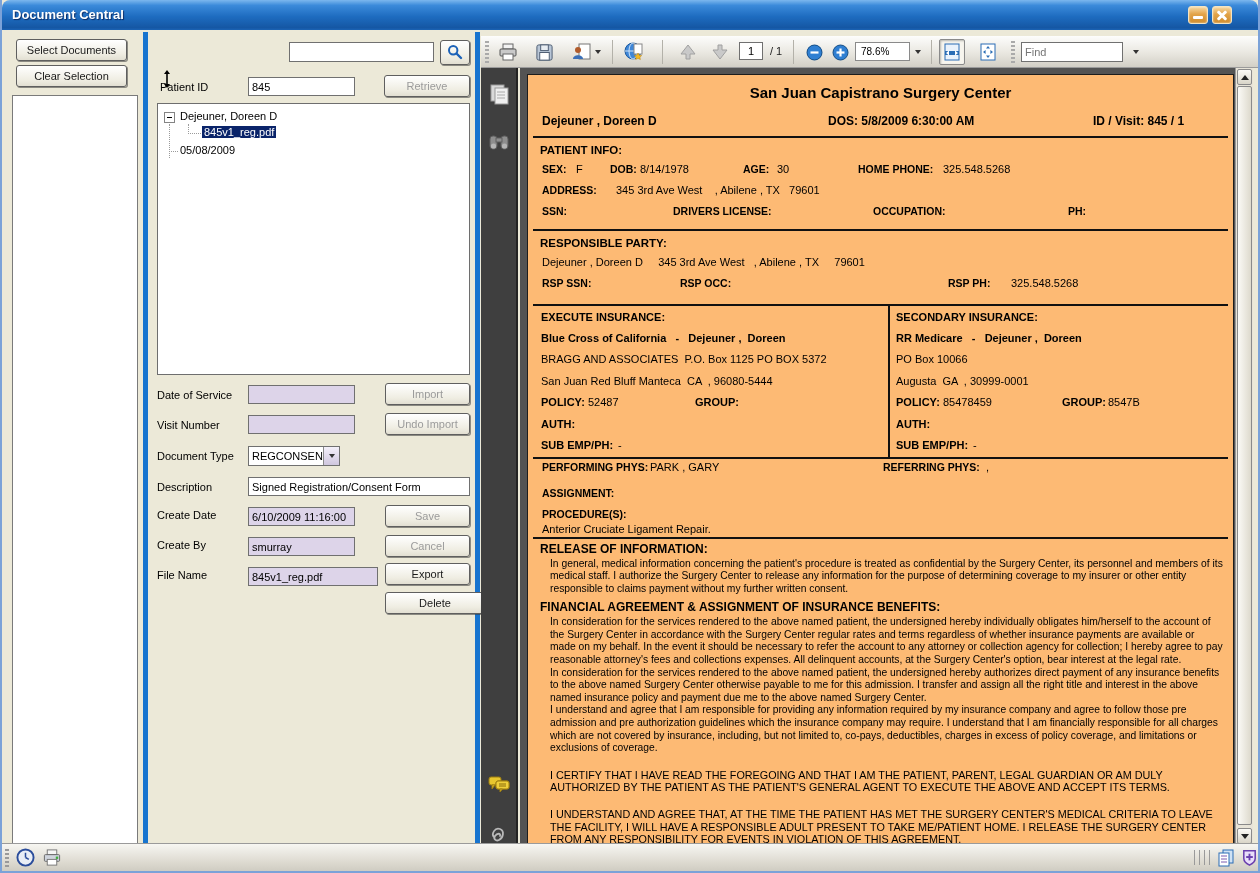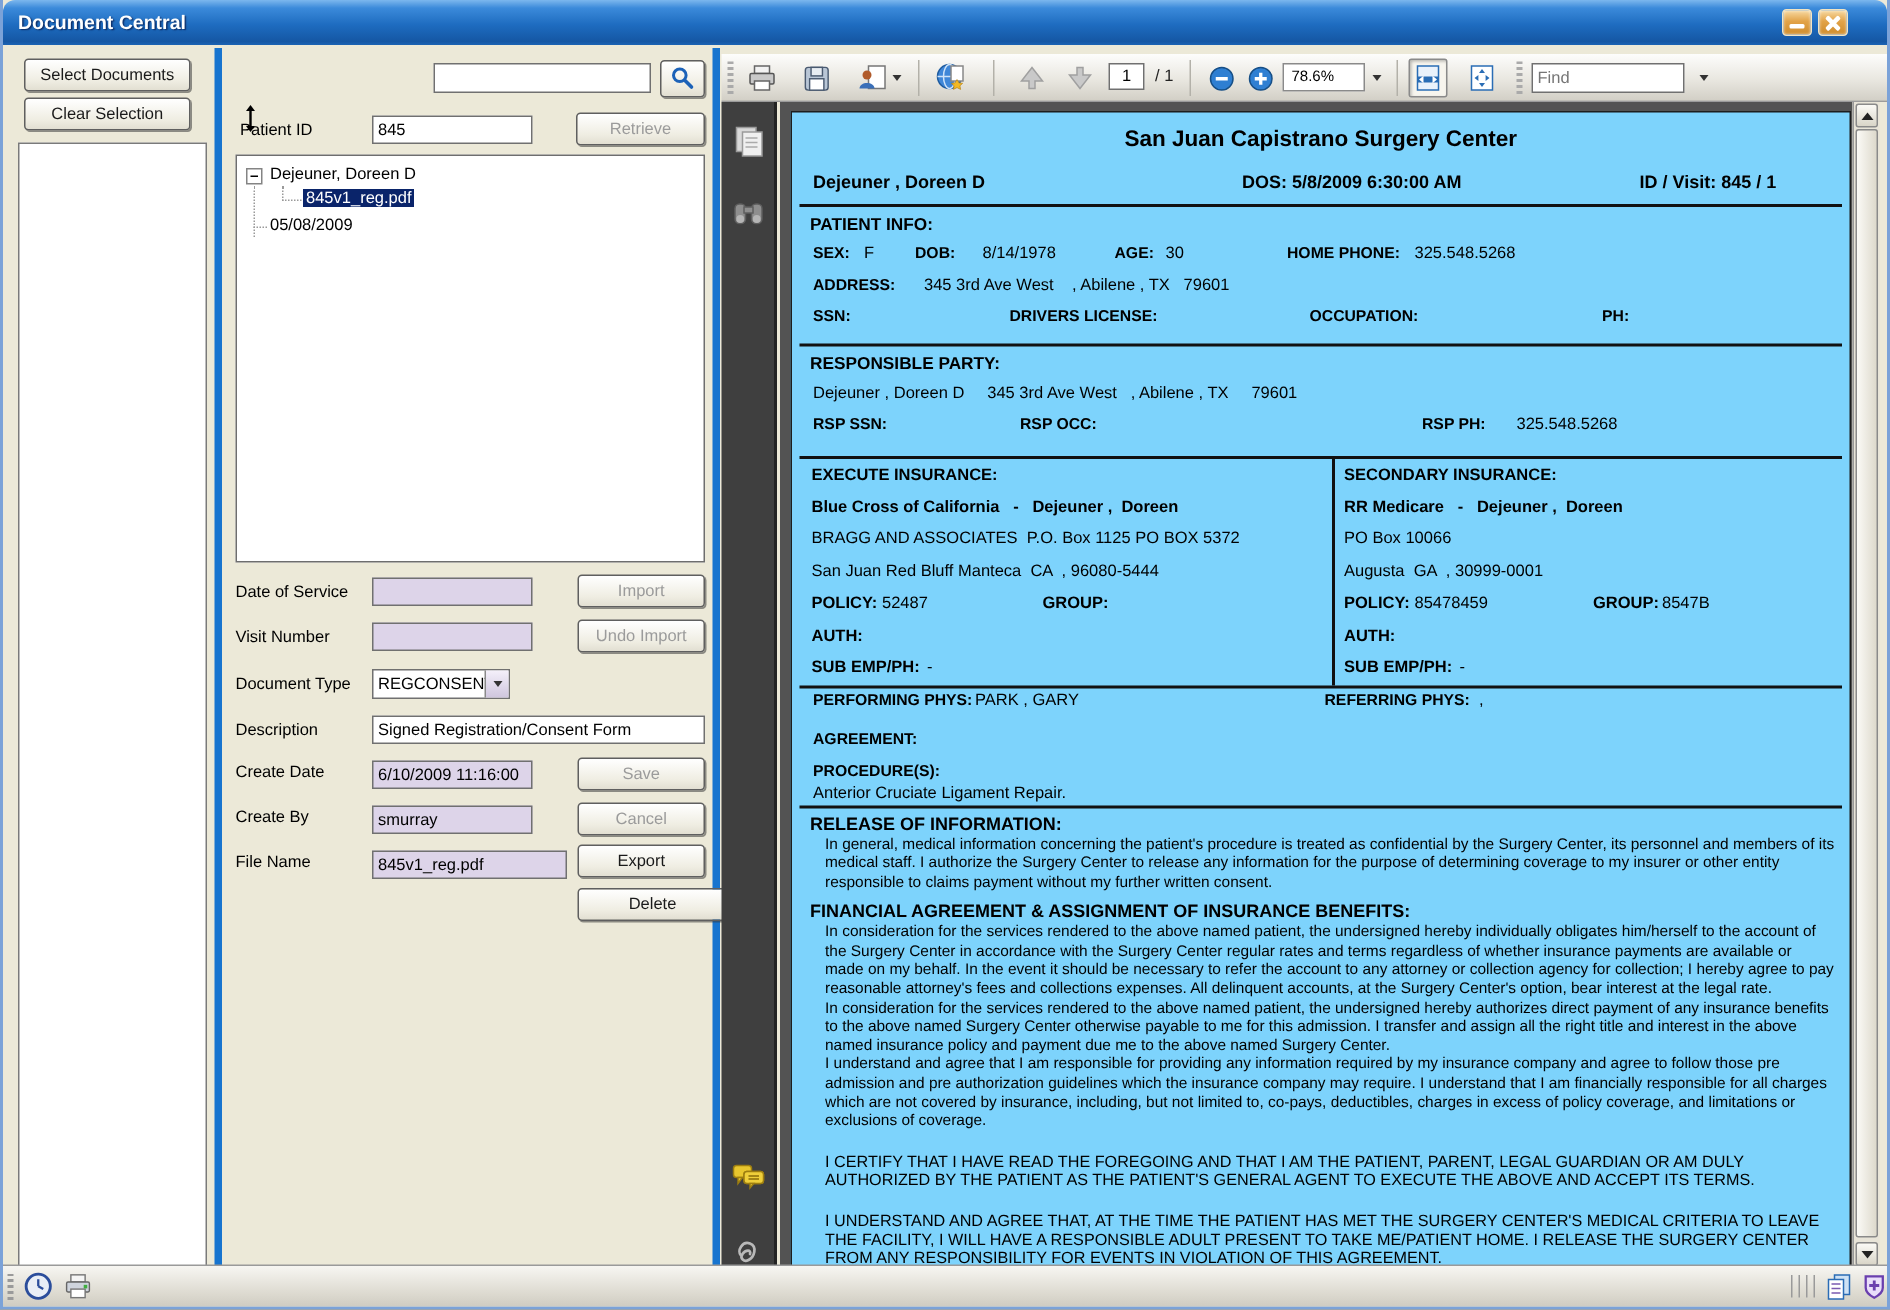--- a/index.html
+++ b/index.html
@@ -52,21 +52,21 @@
   .caret{ width:0; height:0; border-left:3px solid transparent; border-right:3px solid transparent; border-top:4px solid #333; }
   .pdf-side{ position:absolute; left:479px; top:68px; width:37px; height:777px; background:#3f3f3f; border-right:2px solid #232323; }
   .side-icon{ position:absolute; left:6px; width:24px; height:24px; cursor:pointer; }
   .pdf-bg{ position:absolute; left:518px; top:68px; width:715px; height:777px; background:#535353; }
   .vscroll{ position:absolute; left:1233px; top:68px; width:18px; height:777px; background:#e8e4d8; border-left:1px solid #999; }
   .sbtn{ position:absolute; left:1px; width:15px; height:16px; background:linear-gradient(#fbfaf6,#d9d5c8); border:1px solid #8a8a8a; border-radius:2px; display:flex; align-items:center; justify-content:center; cursor:pointer;}
   .tri-up{ width:0;height:0;border-left:4px solid transparent;border-right:4px solid transparent;border-bottom:5px solid #222;}
   .tri-dn{ width:0;height:0;border-left:4px solid transparent;border-right:4px solid transparent;border-top:5px solid #222;}
   .sthumb{ position:absolute; left:1px; top:18px; width:15px; height:739px; background:linear-gradient(90deg,#fbfaf6,#ddd9cc); border:1px solid #8a8a8a; border-radius:2px; cursor:pointer;}
   
-  .page{ position:absolute; left:525px; top:74px; width:707px; height:771px; background:#7dd3fc; border:1px solid #1d1d1d; overflow:hidden; color:#000; }
+  .page{ position:absolute; left:525px; top:74px; width:707px; height:771px; background:#fdba74; border:1px solid #1d1d1d; overflow:hidden; color:#000; }
   .doc{ font-size:11px; }
   .doc-title{ text-align:center; font-weight:bold; font-size:15px; margin-top:9px; }
   .hdr-row{ position:relative; height:22px; margin-top:13px; font-weight:bold; font-size:12px; }
   .thick{ height:2px; background:#111; margin:0 5px; }
   .sec{ font-weight:bold; font-size:11.5px; padding:6px 0 0 12px; }
   .krow{ position:relative; height:21px; font-size:11px; }
   .krow b{ font-size:10.5px; }
   .ins{ display:flex; border-top:2px solid #111; margin:6px 5px 0 5px; }
   .ins-col{ position:relative; font-size:11px; }
   .ins-l{ width:357px; border-right:2px solid #111; }
@@ -288,21 +288,21 @@
       <span style="position:absolute;left:300px;"><b>DOS:</b> <span style="font-weight:bold;">5/8/2009 6:30:00 AM</span></span>
       <span style="position:absolute;left:565px;"><b>ID / Visit:</b> <span style="font-weight:bold;">845 / 1</span></span>
     </div>
     <div class="thick"></div>
 
     <div class="sec">PATIENT INFO:</div>
     <div class="krow" style="margin-top:7px;">
       <b style="position:absolute;left:14px;">SEX:</b>
       <span style="position:absolute;left:48px;">F</span>
       <b style="position:absolute;left:82px;">DOB:</b>
-      <span style="position:absolute;left:127px;">8/14/1978</span>
+      <span style="position:absolute;left:112px;">8/14/1978</span>
       <b style="position:absolute;left:215px;">AGE:</b>
       <span style="position:absolute;left:249px;">30</span>
       <b style="position:absolute;left:330px;">HOME PHONE:</b>
       <span style="position:absolute;left:415px;">325.548.5268</span>
     </div>
     <div class="krow">
       <b style="position:absolute;left:14px;">ADDRESS:</b>
       <span style="position:absolute;left:88px;white-space:pre;">345 3rd Ave West    , Abilene , TX   79601</span>
     </div>
     <div class="krow">
@@ -382,21 +382,21 @@
     </div>
     <div class="thick"></div>
 
     <div class="krow" style="margin-top:2px;">
       <b style="position:absolute;left:14px;">PERFORMING PHYS:</b>
       <span style="position:absolute;left:122px;">PARK , GARY</span>
       <b style="position:absolute;left:355px;">REFERRING PHYS:</b>
       <span style="position:absolute;left:458px;">,</span>
     </div>
     <div class="krow">
-        <b style="position:absolute;left:14px;top:5px;">AGREEMENT:</b>
+        <b style="position:absolute;left:14px;top:5px;">ASSIGNMENT:</b>
       </div>
     <div class="krow" style="height:16px;">
         <b style="position:absolute;left:14px;top:5px;">PROCEDURE(S):</b>
       </div>
     <div style="font-size:11px;padding-left:14px;margin-top:4px;">Anterior Cruciate Ligament Repair.</div>
     <div class="thick" style="margin-top:2px;"></div>
 
     <div class="sec" style="padding-top:3px;font-size:12px;">RELEASE OF INFORMATION:</div>
     <div class="para">In general, medical information concerning the patient's procedure is treated as confidential by the Surgery Center, its personnel and members of its medical staff. I authorize the Surgery Center to release any information for the purpose of determining coverage to my insurer or other entity responsible to claims payment without my further written consent.</div>
 

